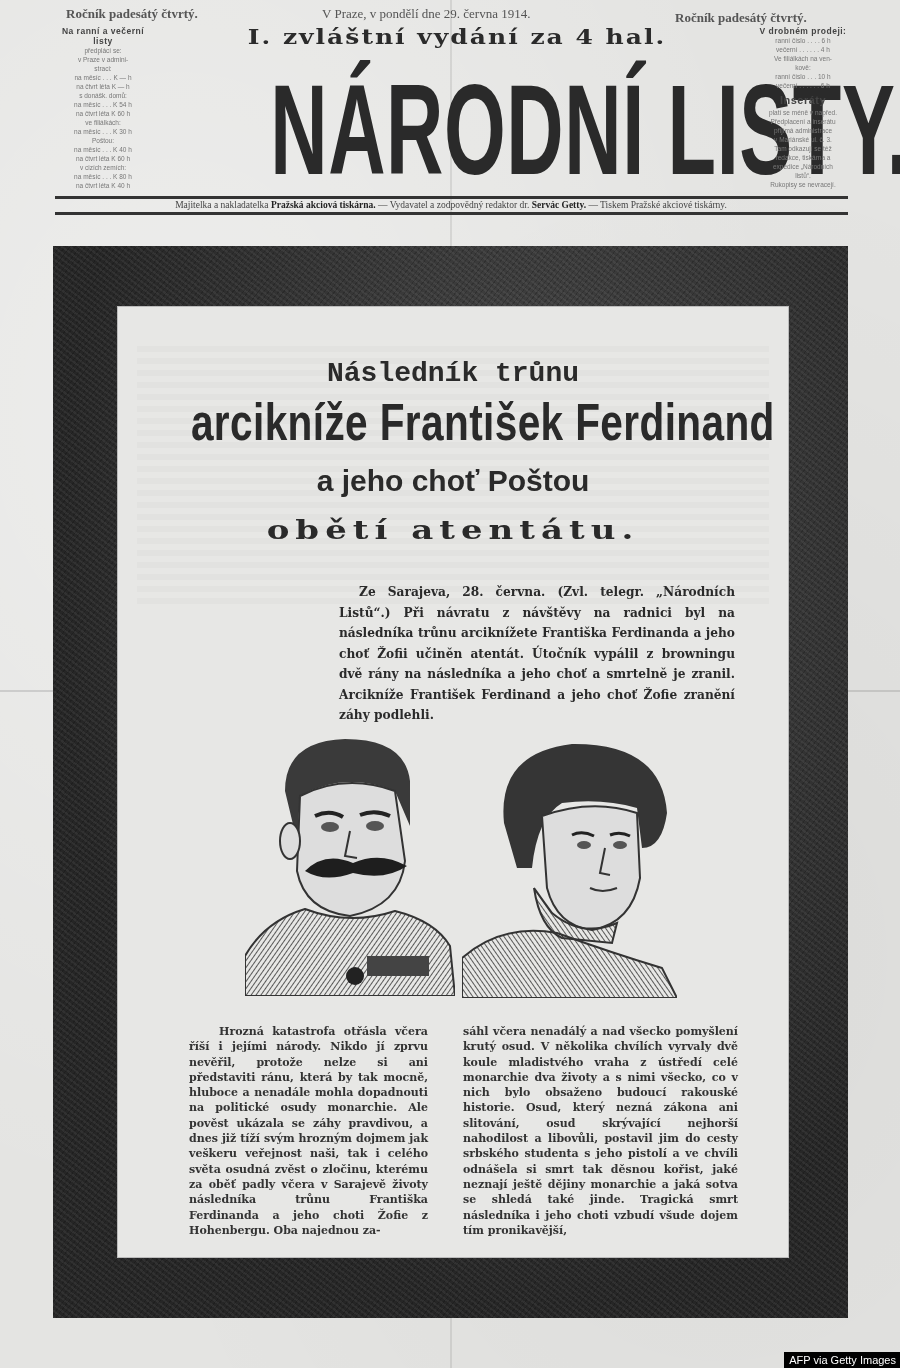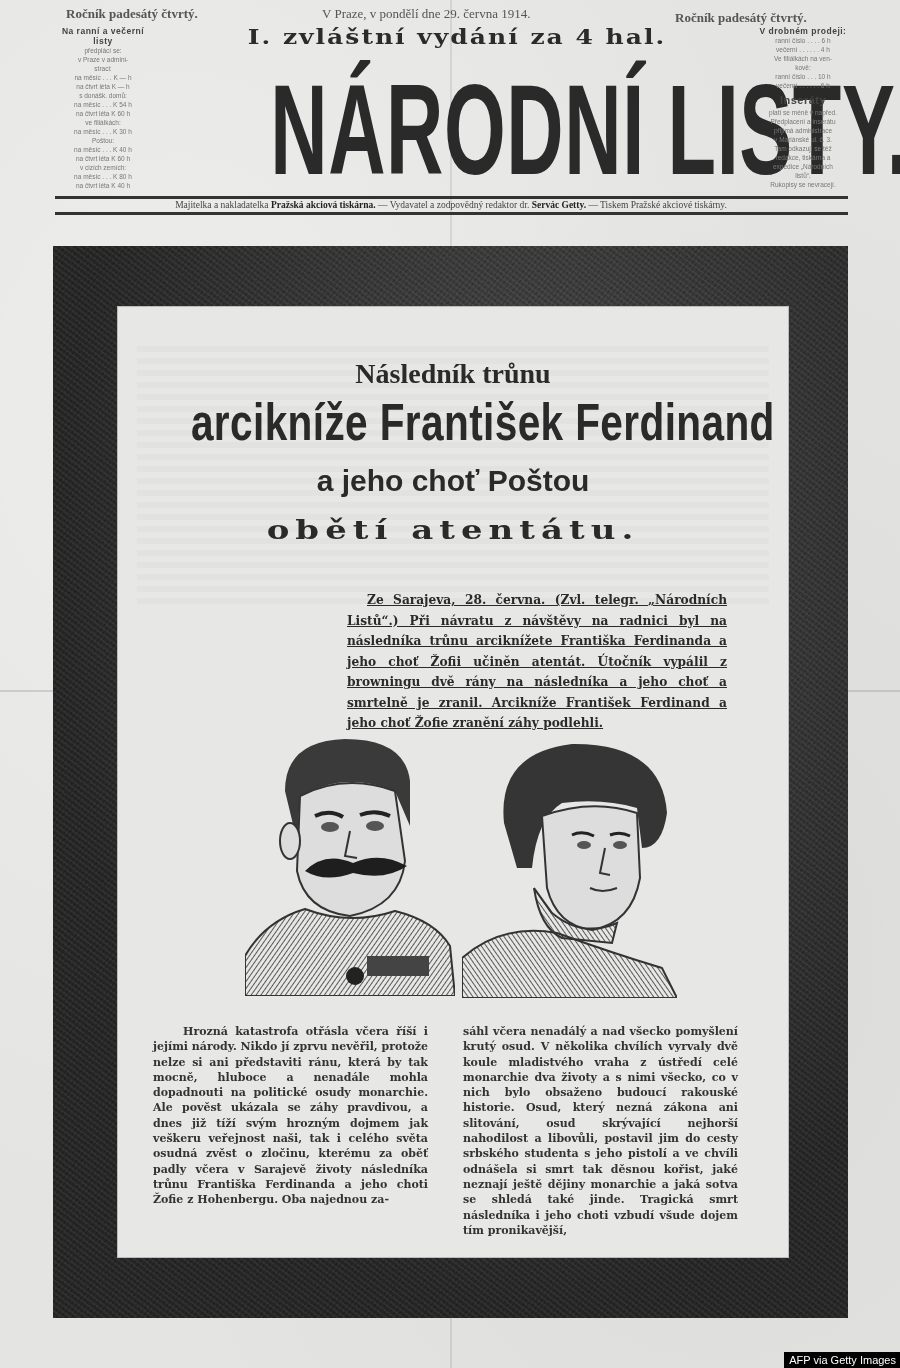--- a/index.html
+++ b/index.html
@@ -64,50 +64,50 @@
     position: absolute; left: 117px; top: 306px; width: 672px; height: 952px;
     background: #e7e7e5;
     box-shadow: inset 0 0 0 1px #bbb;
   }
   .ghost {
     position: absolute; left: 20px; top: 40px; right: 20px; height: 260px;
     background: repeating-linear-gradient(180deg, rgba(0,0,0,0.025) 0 6px, transparent 6px 12px);
   }
 
   .headline { position: absolute; left: 0; width: 100%; text-align: center; color: #2a2a2a; white-space: nowrap; }
-  .h1 { top: 52px; font-family: Liberation Serif, serif; font-weight: bold; font-size: 28px; }
+  .h1 { top: 52px; font-family: Liberation Mono, monospace; font-weight: bold; font-size: 28px; }
   .h2 {
     top: 86px; font-family: "Liberation Sans", sans-serif; font-weight: bold; font-size: 52px;
     transform: scaleX(0.78); transform-origin: center; letter-spacing: 0.5px;
   }
   .h3 { top: 158px; font-family: "Liberation Sans", sans-serif; font-weight: bold; font-size: 30px; }
   .h4 {
     top: 204px; font-family: "DejaVu Serif", serif; font-weight: bold; font-size: 34px;
     letter-spacing: 6px; transform: scaleY(0.78); transform-origin: center;
   }
 
   .telegram {
     position: absolute; left: 218px; top: 272px; width: 404px;
     font-family: "DejaVu Serif", serif; font-size: 12.2px; line-height: 20.5px;
     font-weight: bold; color: #2a2a2a; text-align: justify;
   }
-  .telegram p { margin: 12px; text-indent: 20px; text-decoration: underline; }
+  .telegram p { margin: 4px; text-indent: 20px; }
 
   .portrait { position: absolute; }
   .portrait.archduke { left: 128px; top: 425px; width: 210px; height: 265px; }
   .portrait.sophie { left: 345px; top: 432px; width: 215px; height: 260px; }
 
   .body-col {
     position: absolute; top: 718px; width: 275px;
     font-family: "DejaVu Serif", serif; font-size: 11px; line-height: 15.3px;
     font-weight: bold; color: #333; text-align: justify;
   }
   .body-col.left { left: 36px; }
   .body-col.right { left: 346px; }
-  .body-col .para { text-indent: 30px; }
+  .body-col .para { text-indent: 30px; margin-left: 36px; }
 
   .credit {
     position: absolute; right: 0; bottom: 0; background: #000000; color: #fff;
     font-family: "Liberation Sans", sans-serif; font-size: 11px; padding: 2px 4px 2px 5px;
   }
 </style>
 </head>
 <body>
 
 <div class="paper-bg"></div>

